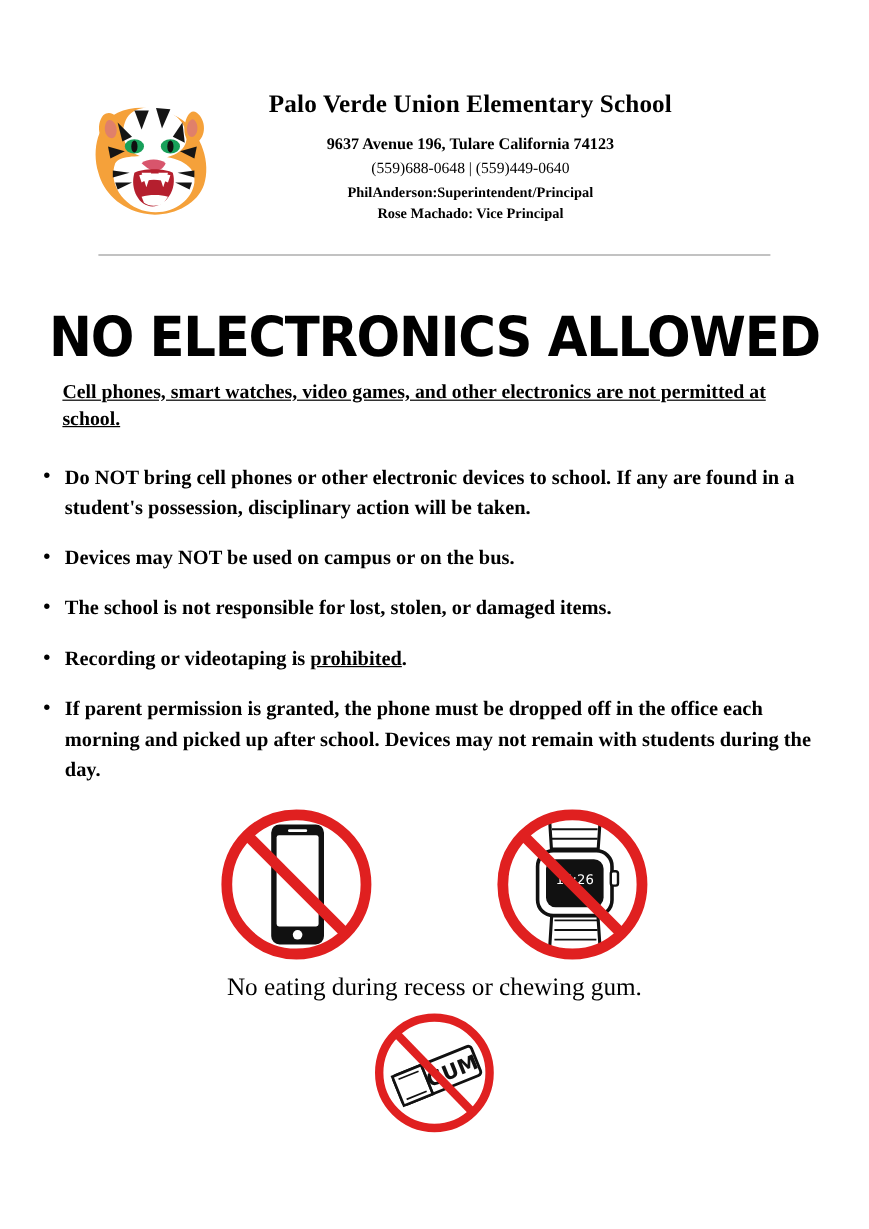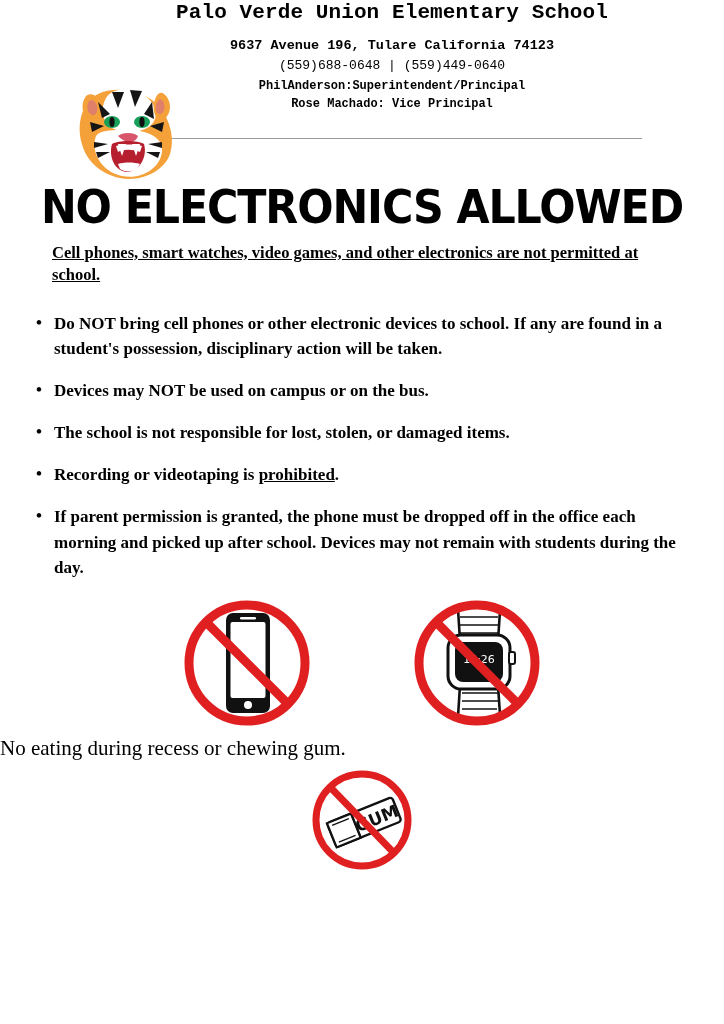--- a/index.html
+++ b/index.html
@@ -19,22 +19,22 @@
   .page {
     position: relative;
     width: 724px;
     height: 1024px;
     background: #ffffff;
   }
 
   
   .header {
     position: relative;
+    padding-top: 74px;
     height: 150px;
-    font-family: Liberation Mono, monospace;
   }
   .tiger-logo {
     position: absolute;
     left: 72px;
     top: 78px;
     width: 108px;
     height: 112px;
   }
   .header-text {
     text-align: center;
@@ -132,20 +132,21 @@
   }
   .icon-wrap {
     position: relative;
     width: 150px;
     height: 132px;
   }
 
   
   .gum-line {
     margin-top: 6px;
+    text-align: center;
     font-size: 21px;
     line-height: 1.3;
   }
   .gum-icon-wrap {
     margin-top: 4px;
     display: flex;
     justify-content: center;
   }
 </style>
 </head>

